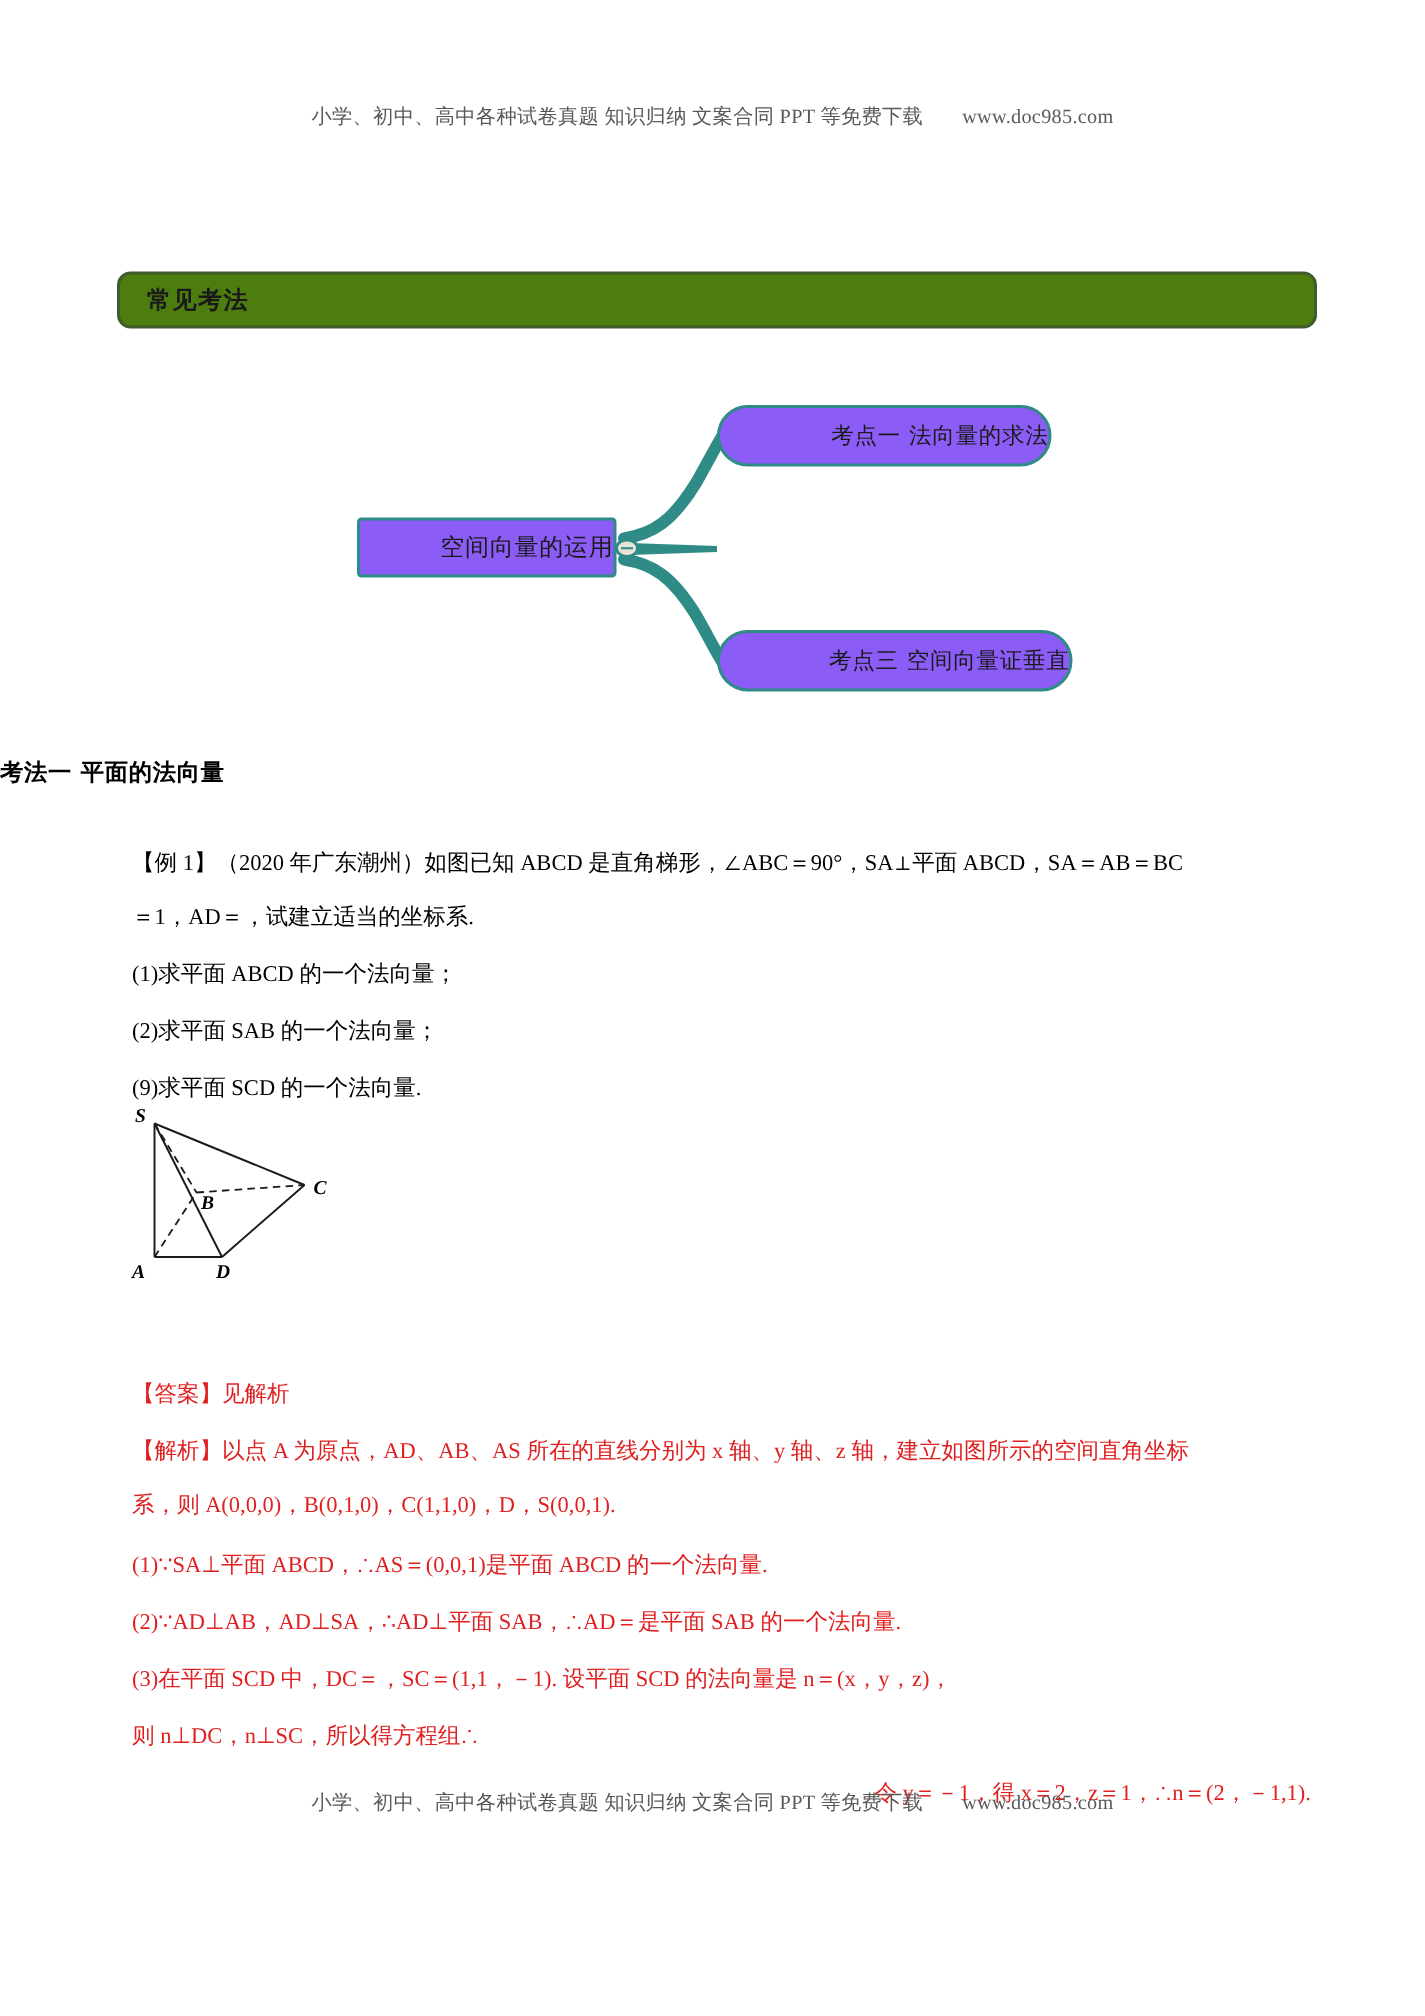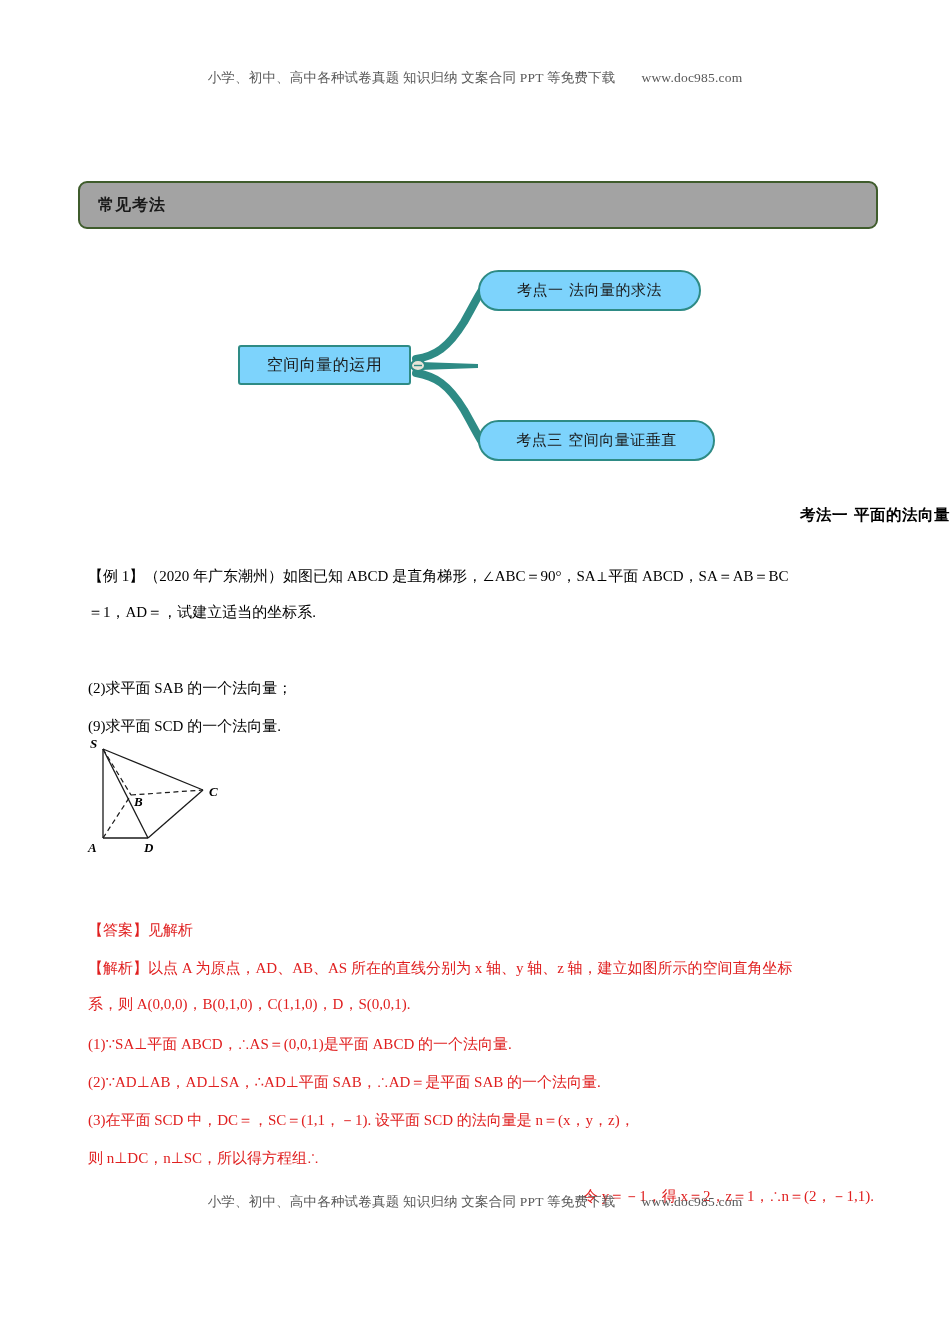--- a/index.html
+++ b/index.html
@@ -39,25 +39,25 @@
   }
   #header-watermark { top: 69px; }
   #footer-watermark { top: 1193px; }
 
   
   .banner {
     position: absolute;
     left: 78px;
     top: 181px;
     width: 800px;
-    height: 48px;
+    height: 38px;
     box-sizing: border-box;
     border: 2.2px solid #3f5c2c;
     border-radius: 9px;
-    background: #a3a3a3;
+    background: #4d7c0f;
     display: flex;
     align-items: center;
   }
   .banner-label {
     margin-left: 18px;
     font-family: "DejaVu Serif", "Liberation Serif", serif;
     font-weight: bold;
     font-size: 16px;
     color: #1a1a1a;
     letter-spacing: 1px;
@@ -74,22 +74,22 @@
   .mindmap svg {
     position: absolute;
     left: 0;
     top: 0;
   }
   .mm-node {
     position: absolute;
     box-sizing: border-box;
     display: flex;
     align-items: center;
-    justify-content: center;
-    background: #7dd3fc;
+    justify-content: flex-end;
+    background: #8b5cf6;
     color: #1a1a1a;
     font-family: "DejaVu Sans", "Liberation Sans", sans-serif;
     font-size: 15px;
     letter-spacing: 0.5px;
     white-space: nowrap;
   }
   .mm-root {
     left: 18px;
     top: 93px;
     width: 173px;
@@ -108,21 +108,21 @@
   #mm-leaf-1 { top: 18px; }
   #mm-leaf-2 { top: 93px; width: 237px; }
   #mm-leaf-3 { top: 168px; width: 237px; }
 
   
   .section-title {
     position: absolute;
     left: 0;
     top: 505px;
     width: 950px;
-    text-align: right;
+    text-align: left;
     font-family: "DejaVu Serif", "Liberation Serif", serif;
     font-weight: bold;
     font-size: 15.5px;
     color: #000;
     letter-spacing: 0.5px;
   }
 
   .txt {
     position: absolute;
     left: 88px;
@@ -202,20 +202,21 @@
     <div class="mm-node mm-leaf" id="mm-leaf-3">
       <span>考点三  空间向量证垂直</span>
     </div>
   </div>
 
   <div class="section-title">考法一  平面的法向量</div>
 
   <div class="txt" id="prob-line-1">【例 1】（2020 年广东潮州）如图已知 ABCD 是直角梯形，∠ABC＝90°，SA⊥平面 ABCD，SA＝AB＝BC</div>
   <div class="txt" id="prob-line-2">＝1，AD＝，试建立适当的坐标系.</div>
 
+  <div class="txt" id="sub-q-1">(1)求平面 ABCD 的一个法向量；</div>
   <div class="txt" id="sub-q-2">(2)求平面 SAB 的一个法向量；</div>
   <div class="txt" id="sub-q-3">(9)求平面 SCD 的一个法向量.</div>
 
   <div class="figure">
     <svg width="200" height="130" viewBox="0 0 200 130">
 
       <g stroke="#1a1a1a" stroke-width="1.3" fill="none">
         <line x1="31" y1="13" x2="31" y2="102"></line>
         <line x1="31" y1="102" x2="76" y2="102"></line>
         <line x1="31" y1="13" x2="76" y2="102"></line>

